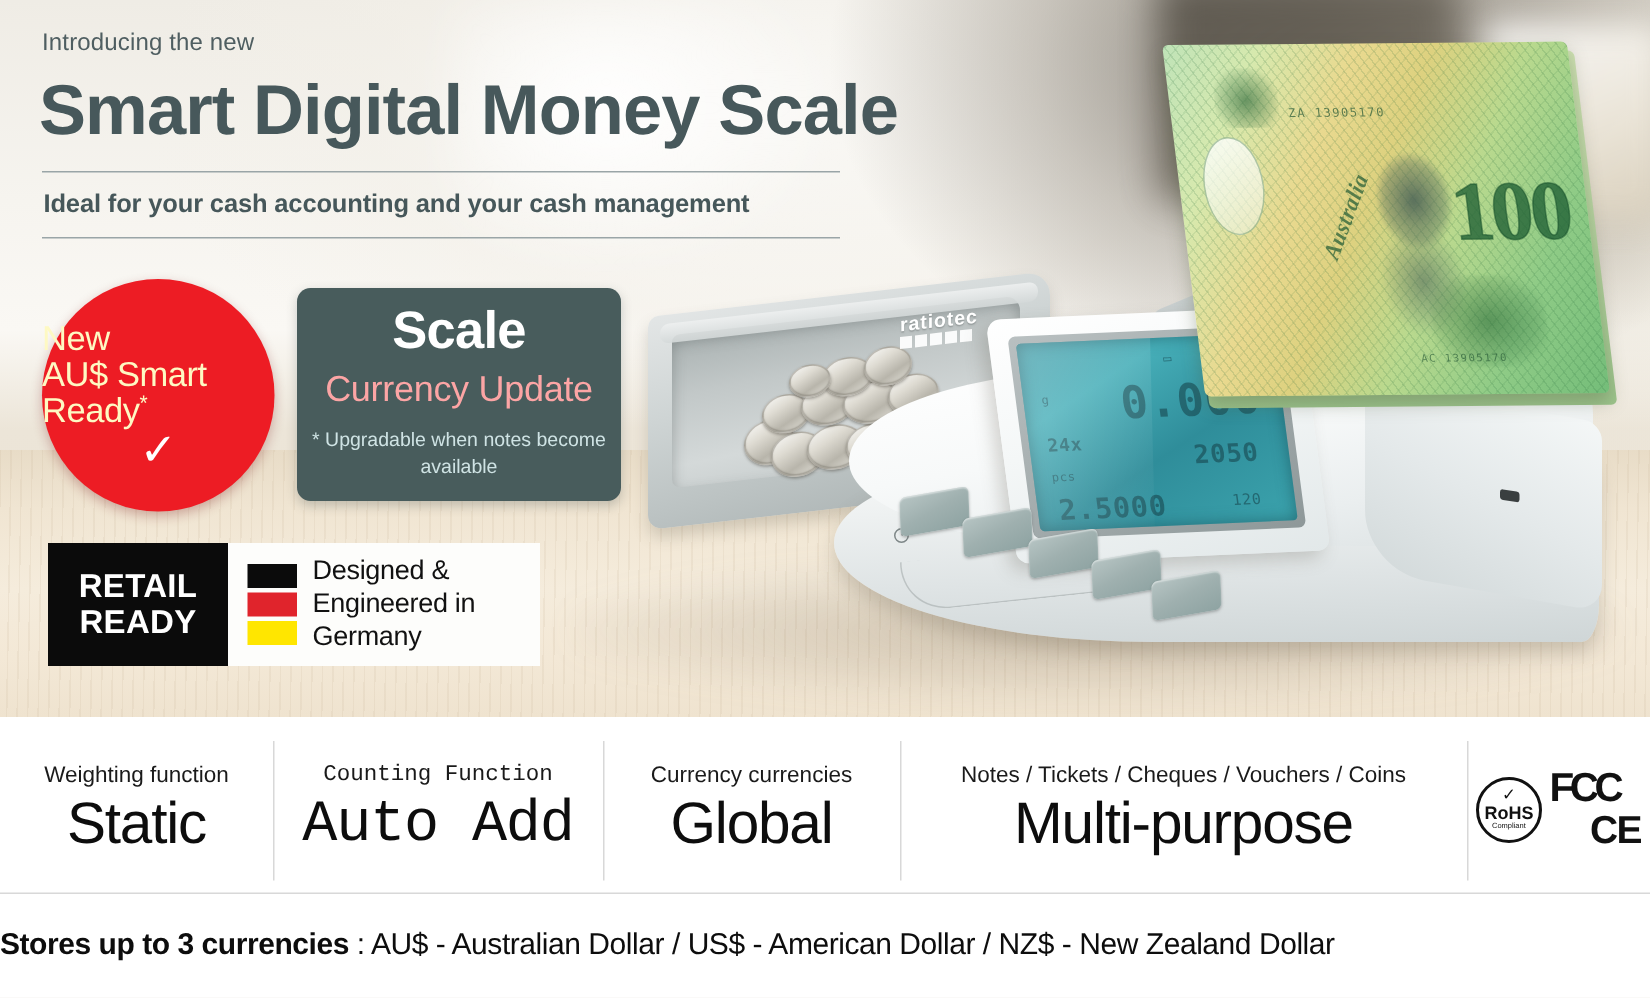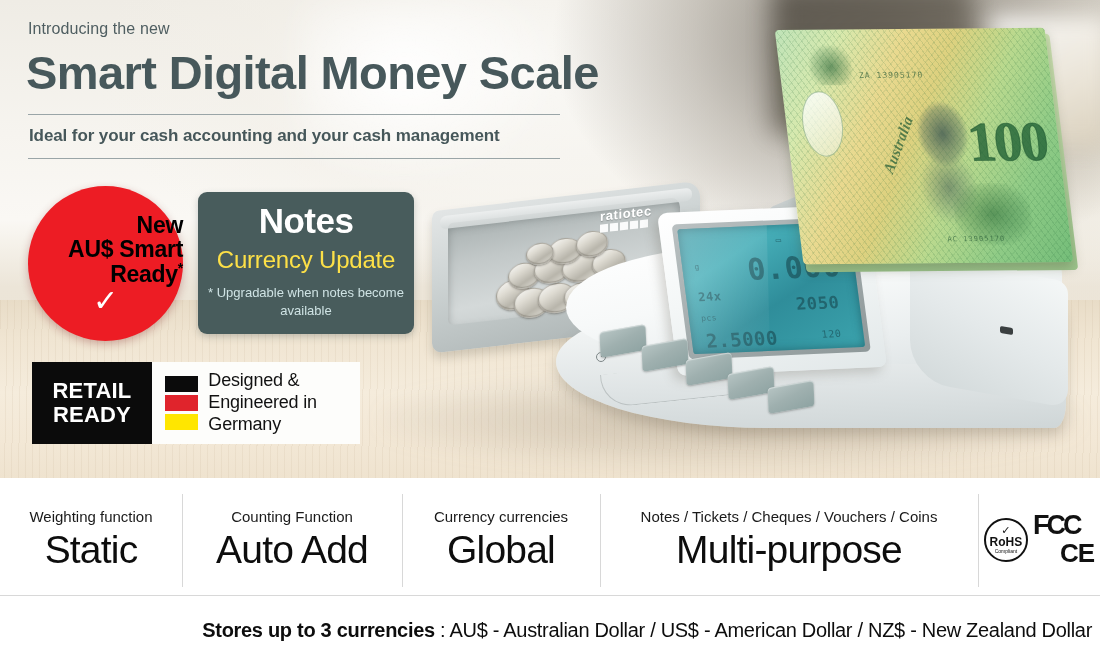--- a/index.html
+++ b/index.html
@@ -318,35 +318,35 @@
     position: absolute; left: 198px; top: 192px; width: 216px; height: 142px;
     background: #485c5c; border-radius: 9px;
     box-shadow: 0 3px 7px rgba(60,70,70,.25);
   }
   .free-title {
     position: absolute; left: 0; right: 0; top: 9px; text-align: center;
     color: #fff; font-size: 35px; font-weight: bold; letter-spacing: -.5px;
   }
   .free-sub {
     position: absolute; left: 0; right: 0; top: 54px; text-align: center;
-    color: #fde047; font-size: 24px; letter-spacing: -.2px;
+    color: #fca5a5; font-size: 24px; letter-spacing: -.2px;
   }
   .free-note {
     position: absolute; left: 8px; right: 8px; top: 92px; text-align: center;
     color: #cfe3e4; font-size: 13px; line-height: 1.35;
   }
 
   .red-badge {
     position: absolute; left: 28px; top: 186px; width: 155px; height: 155px;
     background: #ed1c24; border-radius: 50%;
     box-shadow: 0 3px 8px rgba(120,20,24,.3);
   }
   .rb-l1, .rb-l2, .rb-l3 {
-    position: absolute; left: 0; right: 0; text-align: right;
-    color: #000000; font-weight: bold; letter-spacing: -.3px;
+    position: absolute; left: 0; right: 0; text-align: left;
+    color: #fef9c3; font-weight: normal; letter-spacing: -.3px;
   }
   .rb-l1 { top: 26px; font-size: 23px; }
   .rb-l2 { top: 50px; font-size: 23px; }
   .rb-l3 { top: 74px; font-size: 23px; }
   .rb-star { font-size: 14px; vertical-align: super; }
   .rb-check {
     position: absolute; left: 0; right: 0; top: 100px; text-align: center;
     color: #fff; font-size: 30px; line-height: 1;
   }
 
@@ -382,21 +382,21 @@
     position: relative;
     display: flex; flex-direction: column; align-items: center; justify-content: center;
     padding-top: 6px;
   }
   .feat + .feat::before {
     content: ""; position: absolute; left: 0; top: 16px; bottom: 8px; width: 1px; background: #d8d8d8;
   }
   .feat-label { font-size: 15px; color: #1a1a1a; margin-bottom: 4px; }
   .feat-value { font-size: 39px; color: #0d0d0d; letter-spacing: -.8px; line-height: 1.08; text-align: center; }
   .f1 { width: 182px; }
-  .f2 { width: 220px; }
+  .f2 { width: 220px; font-family: Liberation Mono, monospace; }
   .f3 { width: 198px; }
   .f4 { flex: 1; }
   .f5 { width: 122px; flex-direction: row; gap: 5px; }
 
   .cert-rohs {
     width: 44px; height: 44px; border: 2px solid #111; border-radius: 50%;
     display: flex; flex-direction: column; align-items: center; justify-content: center;
   }
   .cert-rohs .tick { font-size: 11px; line-height: 1; color: #111; }
   .cert-rohs .rohs { font-size: 12px; font-weight: bold; line-height: 1.05; color: #111; }
@@ -405,21 +405,21 @@
   .cert-fcc { font-size: 27px; font-weight: bold; color: #111; line-height: .92; letter-spacing: -3px; }
   .cert-ce  { font-size: 26px; font-weight: bold; color: #111; line-height: .95; letter-spacing: -1px; margin-left: 27px; }
 
   .strip-rule {
     position: absolute; left: 0; top: 595px; width: 1100px; height: 1px; background: #d8d8d8;
   }
 
   
   #footer {
     position: absolute; left: 0; top: 596px; width: 1092px; height: 69px;
-    display: flex; align-items: center; justify-content: flex-end;
+    display: flex; align-items: center; justify-content: flex-start;
     background: #fff;
   }
   .foot-text { font-size: 20px; color: #0d0d0d; letter-spacing: -.3px; }
   .foot-text b { font-weight: bold; }
 </style>
 </head>
 <body>
 
 <div id="stage">
 
@@ -513,21 +513,21 @@
       </div>
     </div>
 
     <div class="kicker">Introducing the new</div>
     <div class="headline">Smart Digital Money Scale</div>
     <div class="rule rule-top"></div>
     <div class="tagline">Ideal for your cash accounting and your cash management</div>
     <div class="rule rule-bot"></div>
 
     <div class="free-box">
-      <div class="free-title">Notes</div>
+      <div class="free-title">Scale</div>
       <div class="free-sub">Currency Update</div>
       <div class="free-note">* Upgradable when notes become available</div>
     </div>
 
     <div class="red-badge">
       <div class="rb-l1">New</div>
       <div class="rb-l2">AU$ Smart</div>
       <div class="rb-l3"><span>Ready</span><span class="rb-star">*</span></div>
       <div class="rb-check">✓</div>
     </div>

